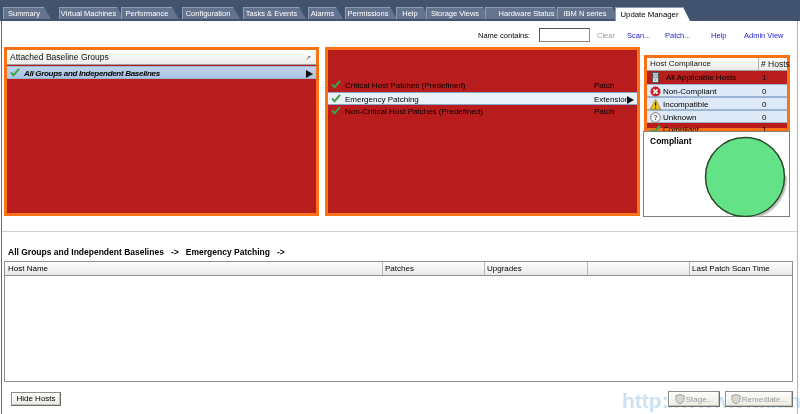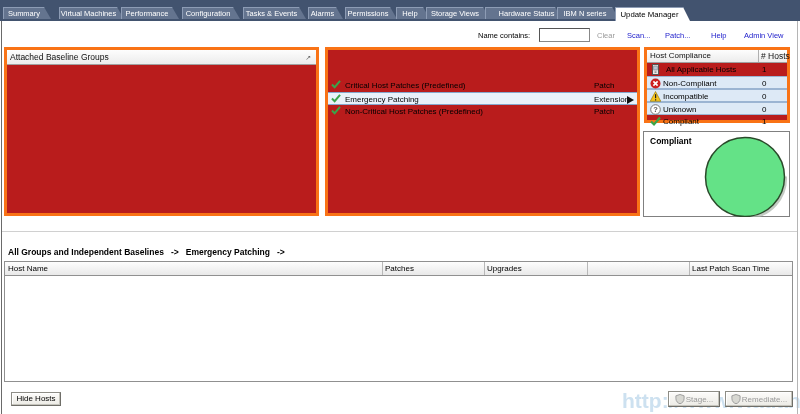--- a/index.html
+++ b/index.html
@@ -106,20 +106,26 @@
     <span class="gray" style="left:597px;">Clear</span>
     <span class="link" style="left:627px;">Scan...</span>
     <span class="link" style="left:665px;">Patch...</span>
     <span class="link" style="left:711px;">Help</span>
     <span class="link" style="left:744px;">Admin View</span>
   </div>
   <div id="namebox"></div>
 
   <div class="panel" id="leftpanel" style="left:4px; top:47px; width:315px; height:169px;">
     <div class="phead">Attached Baseline Groups<span class="sortmark" style="right:5px;">↗</span></div>
+    <div class="row" id="lp-row">
+      <span class="check"><svg width="10" height="9" viewBox="0 0 11 10">
+            <path d="M1 5 L4 8 L10 1" stroke="#3aa54a" stroke-width="2.2" fill="none"></path>
+          </svg></span>All Groups and Independent Baselines
+      <div class="tri-r"></div>
+    </div>
   </div>
 
   <div class="panel" id="midpanel" style="left:325px; top:47px; width:315px; height:169px;">
     <div class="row" style="top:29px;">
       <span class="check"><svg width="10" height="9" viewBox="0 0 11 10">
             <path d="M1 5 L4 8 L10 1" stroke="#3aa54a" stroke-width="2.2" fill="none"></path>
           </svg></span>Critical Host Patches (Predefined)
       <span class="mrow-type">Patch</span>
     </div>
     <div class="row" id="mp-sel" style="top:42px;">
@@ -130,21 +136,21 @@
       <div class="tri-r"></div>
     </div>
     <div class="row" style="top:55px;">
       <span class="check"><svg width="10" height="9" viewBox="0 0 11 10">
             <path d="M1 5 L4 8 L10 1" stroke="#3aa54a" stroke-width="2.2" fill="none"></path>
           </svg></span>Non-Critical Host Patches (Predefined)
       <span class="mrow-type">Patch</span>
     </div>
   </div>
 
-  <div class="panel" id="comppanel" style="left:644px; top:47px; width:146px; height:76px;">
+  <div class="panel" id="comppanel" style="left:644px; top:55px; width:146px; height:76px;">
     <div class="phead" style="font-size:8px; height:13px; line-height:12px;">Host Compliance
       <div class="colsep" style="left:111px;"></div>
       <span style="position:absolute;left:114px;top:0;font-size:8.5px;"># Hosts</span>
     </div>
     <div class="crow" style="top:13px;">
       <svg class="cic" viewBox="0 0 11 11">
           <rect x="2.5" y="0.5" width="6" height="10" fill="#e8e8e8" stroke="#555"></rect>
           <rect x="3.8" y="2" width="3.4" height="4" fill="#b8c8d8" stroke="#666" stroke-width="0.5"></rect>
           <rect x="4.5" y="7.5" width="2" height="1.2" fill="#777"></rect>
         </svg>

